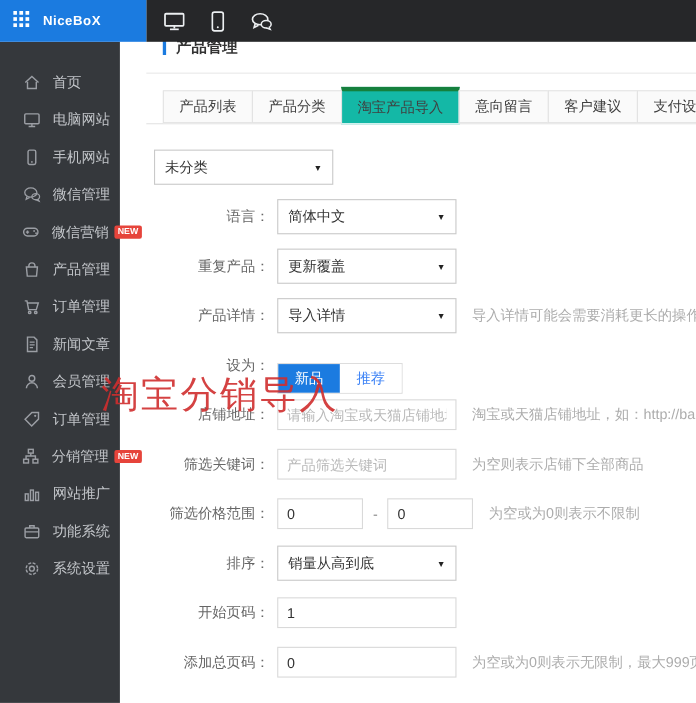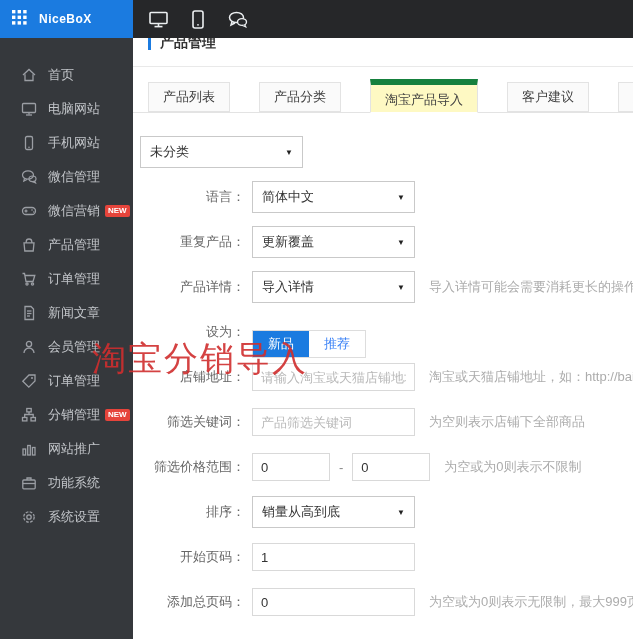--- a/index.html
+++ b/index.html
@@ -9,39 +9,39 @@
 
   
   .logo-bar { position:absolute; left:0; top:0; width:133px; height:38px; background:#1b7be0;
               display:flex; align-items:center; padding-left:12px; z-index:31; }
   .logo-text { color:#fff; font-weight:bold; font-size:12px; margin-left:12px; letter-spacing:.5px; }
   .topbar { position:absolute; left:133px; top:0; width:500px; height:38px; background:#262729;
             display:flex; align-items:center; padding-left:16px; gap:24px; z-index:30; }
   .topbar svg { display:block; }
 
   
-  .sidebar { position:absolute; left:0; top:38px; width:133px; height:601px; background:#35383c; z-index:5; padding-top:20px; }
+  .sidebar { position:absolute; left:0; top:38px; width:109px; height:601px; background:#35383c; z-index:5; padding-top:20px; }
   .side-item { height:34px; display:flex; align-items:center; padding-left:20px; cursor:pointer; }
   .side-item .s-icon { width:17px; height:17px; margin-right:11px; display:flex; align-items:center; justify-content:center; }
   .side-item .s-label { color:#c2c5c9; font-size:13px; white-space:nowrap; }
   .badge { display:inline-block; background:#e6443b; color:#fff; font-size:8px; line-height:10px;
            padding:1px 3px; border-radius:2px; margin-left:5px; font-weight:bold; }
 
   
   .main { position:absolute; left:133px; top:0; width:500px; height:639px; background:#fff; padding-top:33px; z-index:1; }
   .page-title-row { display:flex; align-items:center; height:20px; margin-left:15px; }
   .title-accent { width:3px; height:14px; background:#1b7be0; margin-right:9px; }
   .page-title { font-size:14px; font-weight:bold; color:#333; }
   .divider { border-bottom:1px solid #e9e9e9; margin-top:13px; }
 
-  .tabs { display:flex; align-items:flex-end; border-bottom:1px solid #e3e3e3; padding-left:15px; margin-top:12px;gap:30px; }
+  .tabs { display:flex; align-items:flex-end; border-bottom:1px solid #e3e3e3; padding-left:15px; margin-top:12px; }
   .tab { height:30px; line-height:28px; padding:0 14px; background:#fafafa; border:1px solid #e3e3e3;
          margin-left:-1px; color:#404040; cursor:pointer; white-space:nowrap; }
   .tab:first-child { margin-left:0; }
-  .tab.active { height:34px; line-height:30px; background:#fef9c3; border-top:6px solid #15803d;
+  .tab.active { height:34px; line-height:30px; background:#14b8a6; border-top:4px solid #15803d;
                 border-bottom:1px solid #fff; margin-bottom:-1px; }
 
   
   .form { margin-top:25px; }
   .f-row { display:flex; align-items:center; height:28px; margin-bottom:17px; }
   .f-label { width:112px; text-align:right; color:#666; flex:none; }
   .f-control { margin-left:7px; display:flex; align-items:center; }
   .sel { width:163px; height:32px; border:1px solid #c9c9c9; background:#fff; display:flex;
          align-items:center; justify-content:space-between; padding:0 9px; cursor:pointer; }
   .sel .sel-val { color:#333; }
@@ -70,22 +70,22 @@
     <div class="page-title-row">
       <span class="title-accent"></span>
       <span class="page-title">产品管理</span>
     </div>
     <div class="divider"></div>
 
     <div class="tabs">
       <div class="tab">产品列表</div>
       <div class="tab">产品分类</div>
       <div class="tab active">淘宝产品导入</div>
+      <div class="tab">意向留言</div>
       <div class="tab">客户建议</div>
-      <div class="tab">意向留言</div>
       <div class="tab">支付设置</div>
     </div>
 
     <div class="form">
 
       <div class="f-row">
         <div class="f-control">
           <div class="sel">
             <span class="sel-val">未分类</span>
             <span class="arrow">▼</span>

